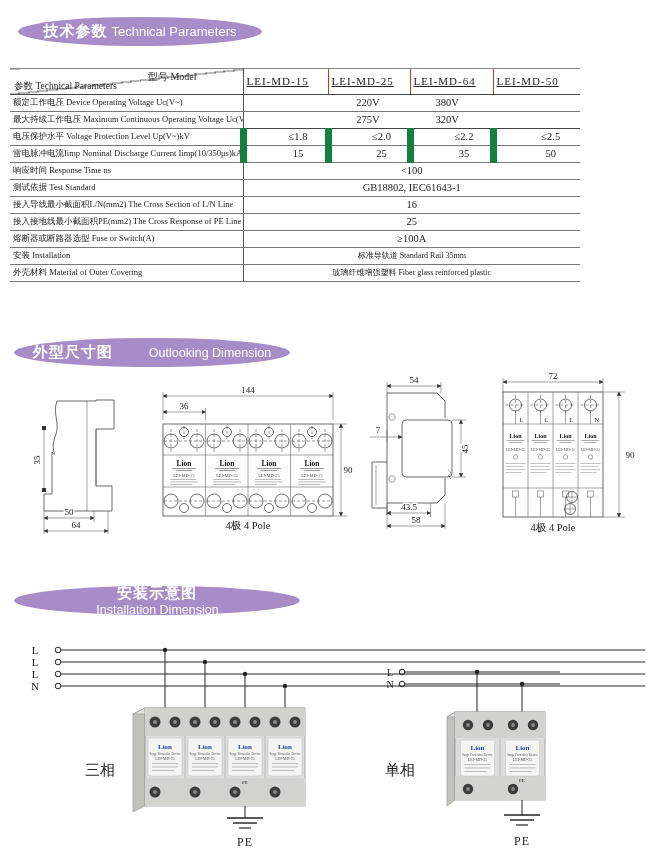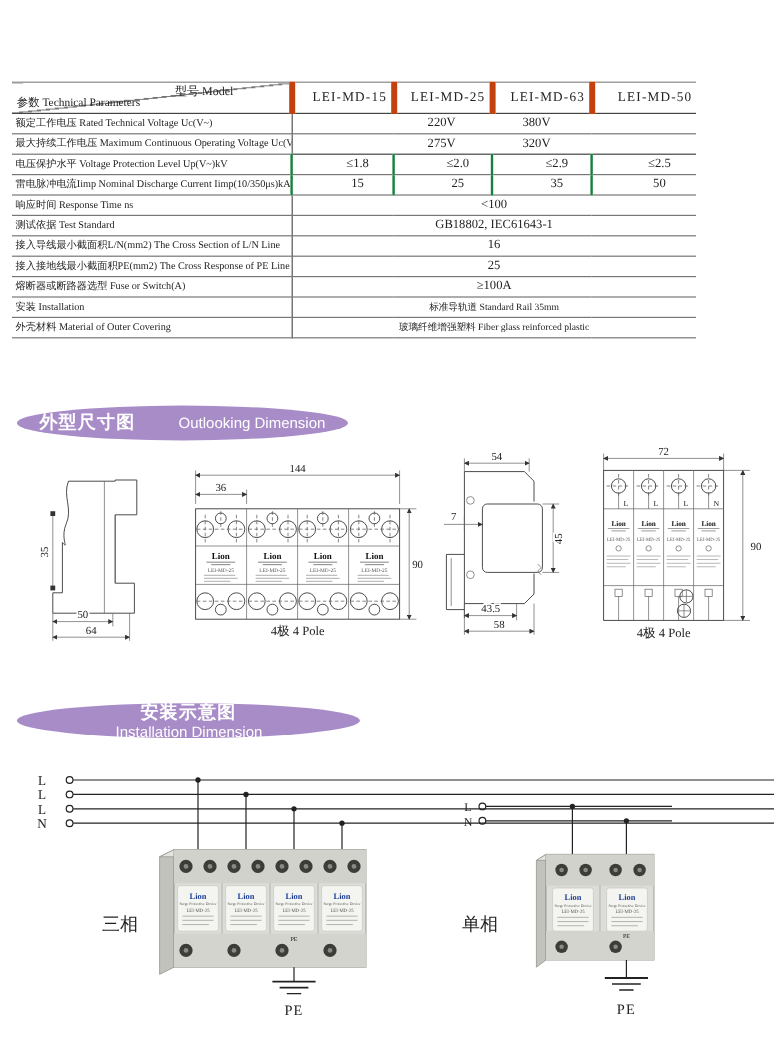--- a/index.html
+++ b/index.html
@@ -22,25 +22,25 @@
   #banner-outline { left:14px; top:338px; width:276px; height:29px;gap:35px; }
   #banner-install { left:14px; top:586px; width:286px; height:29px;flex-direction:column; }
 
   
   #spec-table {
     position:absolute; left:10px; top:68px; width:570px;
     border-collapse:collapse; table-layout:fixed;
     font-size:8.5px;
   }
   #spec-table td { border-top:1px solid #777; border-bottom:1px solid #777; padding:2px 3px; line-height:11.5px; height:17px; overflow:hidden; white-space:nowrap; }
-  #spec-table tr.hdr td { border-top:1.5px solid #888; border-bottom:1.5px solid #444; height:26px; }
-  #spec-table td.model { font-size:11px; text-align:right; letter-spacing:1px; border-left:5px solid #c2410c; }
+  #spec-table tr.hdr td { border-top:1.5px solid #888; border-bottom:1.5px solid #444; height:26px;text-decoration:underline; }
+  #spec-table td.model { font-size:11px; text-align:left; letter-spacing:1px; border-left:1px solid #c2410c; }
   #spec-table td.lbl { border-right:1px solid #555; }
   #spec-table td.val { text-align:center; font-size:10.5px; }
-  #spec-table td.val4 { border-left:2px solid #15803d;padding-left:28px; }
+  #spec-table td.val4 { border-left:7px solid #15803d;padding-left:28px; }
   #spec-table td.small-val { font-size:8px; }
   #spec-table td.corner { position:relative; border-right:1px solid #555;
     background:linear-gradient(to bottom right, transparent calc(50% - 0.6px), #777 calc(50% - 0.6px), #777 calc(50% + 0.6px), transparent calc(50% + 0.6px)); }
   .corner-top { position:absolute; top:2px; right:46px; font-size:10px; }
   .corner-bot { position:absolute; bottom:2px; left:4px; font-size:9.5px; }
   td.pairCell { position:relative;text-align:center; }
   td.pairCell span { position:absolute; top:50%; transform:translate(-50%,-50%); font-size:10.5px; }
   td.pairCell .pv1 { left:37%; }
   td.pairCell .pv2 { left:60.5%; }
 
@@ -55,59 +55,63 @@
   .wire  { stroke:#222; stroke-width:1; fill:none; }
   .logoT { font-weight:bold; text-anchor:middle; fill:#111; }
   .logoB { font-weight:bold; text-anchor:middle; fill:#1d3f94; }
   .tinyT { text-anchor:middle; fill:#555; }
 </style>
 </head>
 <body>
 
 <div id="page">
 
+  <div class="banner" id="banner-tech">
+    <span class="cn">技术参数</span>
+    <span class="en">Technical Parameters</span>
+  </div>
 
   <table id="spec-table">
     <colgroup>
         <col style="width:233px">
         <col style="width:85px">
         <col style="width:82px">
         <col style="width:83px">
         <col style="width:87px">
       </colgroup>
     <tbody>
         <tr class="hdr">
       <td class="corner">
         <span class="corner-top">型号 Model</span>
         <span class="corner-bot">参数 Technical Parameters</span>
       </td>
       <td class="model">LEI-MD-15</td>
       <td class="model">LEI-MD-25</td>
-      <td class="model">LEI-MD-63</td>
+      <td class="model">LEI-MD-64</td>
       <td class="model">LEI-MD-50</td>
     </tr>
     <tr>
-      <td class="lbl">额定工作电压 Rated Technical Voltage Uc(V~)</td>
+      <td class="lbl">额定工作电压 Device Operating Voltage Uc(V~)</td>
       <td class="pairCell" colspan="4">
         <span class="pv1">220V</span>
         <span class="pv2">380V</span>
       </td>
     </tr>
     <tr>
       <td class="lbl">最大持续工作电压 Maximum Continuous Operating Voltage Uc(V~)</td>
       <td class="pairCell" colspan="4" style="border-bottom:1.5px solid #444">
         <span class="pv1">275V</span>
         <span class="pv2">320V</span>
       </td>
     </tr>
     <tr>
       <td class="lbl">电压保护水平 Voltage Protection Level Up(V~)kV</td>
       <td class="val val4">≤1.8</td>
       <td class="val val4">≤2.0</td>
-      <td class="val val4">≤2.9</td>
+      <td class="val val4">≤2.2</td>
       <td class="val val4">≤2.5</td>
     </tr>
     <tr>
       <td class="lbl">雷电脉冲电流Iimp Nominal Discharge Current Iimp(10/350μs)kA</td>
       <td class="val val4">15</td>
       <td class="val val4">25</td>
       <td class="val val4">35</td>
       <td class="val val4">50</td>
     </tr>
     <tr>

